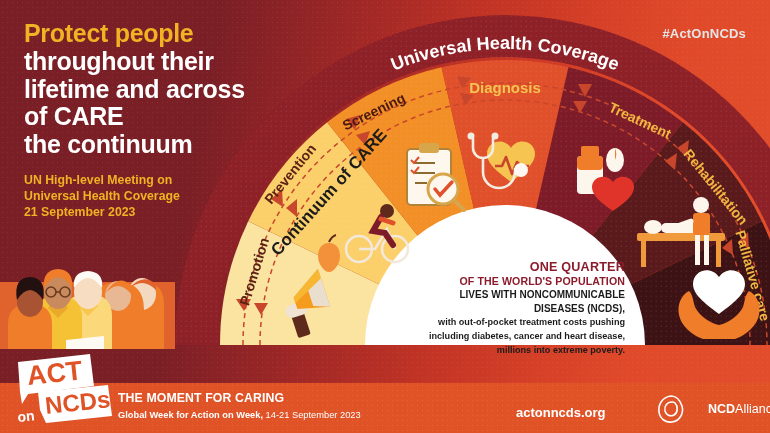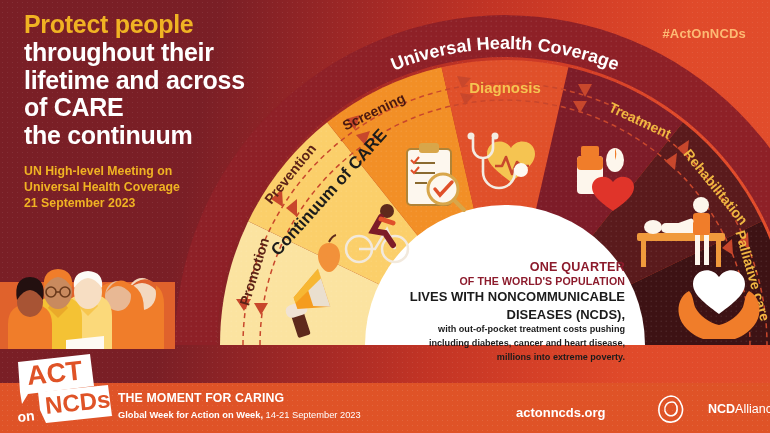--- a/index.html
+++ b/index.html
@@ -23,36 +23,36 @@
   }
   .bg-dots{
     position:absolute; inset:0;
     background-image:radial-gradient(rgba(255,255,255,.085) 0.7px, transparent 0.8px);
     background-size:5px 5px;
     opacity:.9;
   }
 
   
   .headline{
-    position:absolute; left:24px; top:11px; width:270px;
+    position:absolute; left:24px; top:20px; width:270px;
     z-index:30;
   }
   .headline .l1,.headline .l2{
     font-size:25px; font-weight:bold; line-height:1.11; letter-spacing:-.3px;
   }
   .headline .l1{ color:#f0b323; }
   .headline .l2{ color:#ffffff; }
   .subhead{
     margin-top:13px; color:#f0b323;
     font-size:12.3px; font-weight:bold; line-height:1.33;
   }
 
   .hashtag{
     position:absolute; right:24px; top:26px; z-index:40;
-    color:#fdba74; font-size:13px; font-weight:bold; letter-spacing:.2px;
+    color:#e5e5e5; font-size:13px; font-weight:bold; letter-spacing:.2px;
   }
 
   
   .wheel{
     position:absolute;
     left:505px; top:345px;
     width:0; height:0;
     z-index:10;
   }
   .wheel svg{
@@ -63,21 +63,21 @@
 
   
   .center-text{
     position:absolute; z-index:24;
     left:385px; top:260px; width:240px;
     text-align:right; color:#1b1b1b;
     line-height:1.18;
   }
   .ct-1{ color:#8c1b2c; font-size:12.6px; font-weight:bold; letter-spacing:.2px;}
   .ct-2{ color:#8c1b2c; font-size:10.6px; font-weight:bold; letter-spacing:.1px;}
-  .ct-3{ color:#1b1b1b; font-size:13px; font-weight:bold; margin-top:2px;}
+  .ct-3{ color:#1b1b1b; font-size:10px; font-weight:bold; margin-top:2px;}
   .ct-4{ color:#1b1b1b; font-size:9.1px; font-weight:bold; margin-top:2px; line-height:1.3;}
 
   
   .crowd{ position:absolute; left:0; top:244px; width:175px; height:105px; z-index:20;}
   .crowd svg{ display:block; }
 
   
   .band-call{
     position:absolute; left:0; right:0; top:345px; height:38px;
     background:#6d1b24; z-index:50;

